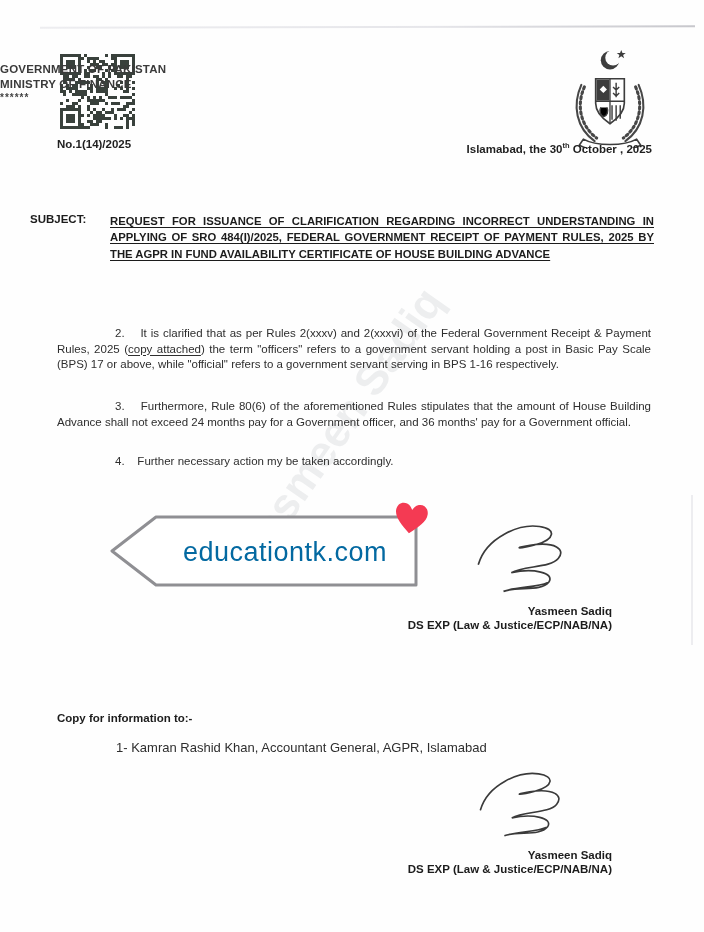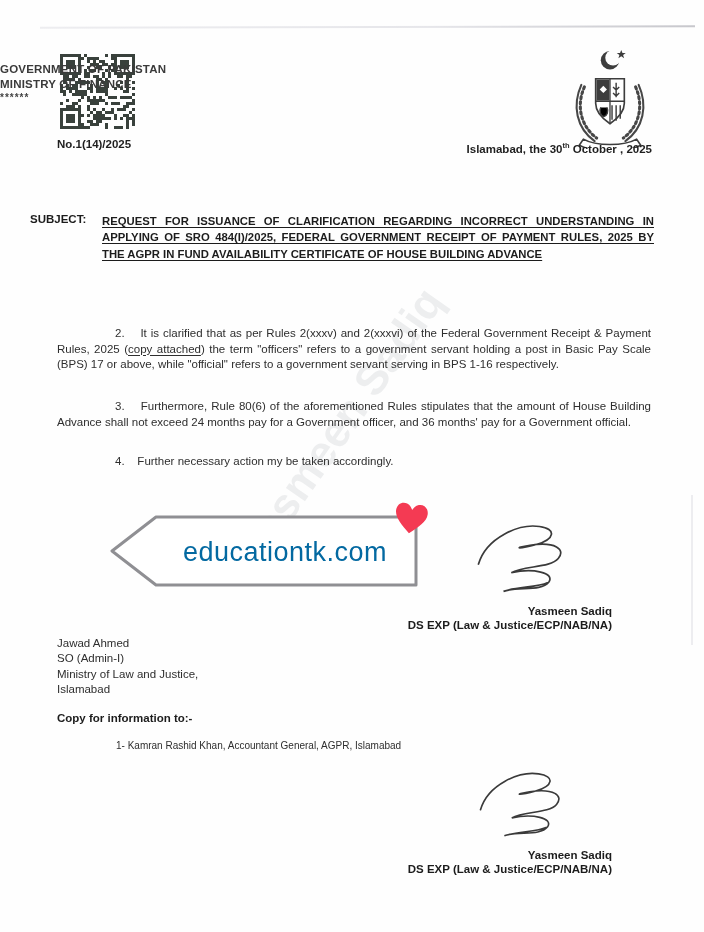--- a/index.html
+++ b/index.html
@@ -22,21 +22,21 @@
   .org-block .l1, .org-block .l2 { font-size:11.5px; font-weight:bold; letter-spacing:.2px; line-height:15px; }
   .org-block .dots { font-size:10px; font-weight:bold; letter-spacing:1px; line-height:12px; color:#444; }
   .emblem { position:absolute; left:567px; top:48px; width:86px; height:98px; }
   .dateline { position:absolute; right:52px; top:141px; font-size:11.5px; font-weight:bold; color:#1f1f1f; }
   sup { font-size:7.5px; vertical-align:super; }
 
   
   .om-title { position:absolute; left:0; right:0; top:175px; text-align:center;
     font-size:18px; font-weight:bold; letter-spacing:.4px; color:#141414;
     text-decoration:underline; text-decoration-thickness:2px; text-underline-offset:3px; }
-  .subject-row { position:absolute; left:30px; right:50px; top:213px; display:flex; }
+  .subject-row { position:absolute; left:30px; right:50px; top:213px; display:flex;gap:8px; }
   .subject-label { flex:0 0 72px; font-size:11.5px; font-weight:bold; color:#1c1c1c; }
   .subject-text { flex:1; font-size:11.3px; font-weight:bold; color:#1c1c1c; line-height:16.3px;
     text-align:justify; text-decoration:underline; text-decoration-thickness:1.4px; text-underline-offset:2px; }
 
   
   .para { position:absolute; left:57px; width:594px; font-size:11.5px; line-height:15.6px;
     text-align:justify; color:#2e2e2e; text-indent:58px; }
   .p1 { top:283px; } .p2 { top:326px; } .p3 { top:399px; } .p4 { top:454px; }
   .u { text-decoration:underline; text-underline-offset:2px; }
 
@@ -58,21 +58,21 @@
   .sig1 { right:92px; top:514px; }
   .sig2 { right:92px; top:762px; }
   .sig-block svg.autograph { width:145px; height:86px; margin-right:18px; }
   .sig2 svg.autograph { height:82px; }
   .sig-name { font-size:11.5px; font-weight:bold; color:#1c1c1c; line-height:14px; }
   .sig-desig { font-size:11.5px; font-weight:bold; color:#1c1c1c; line-height:15px; }
 
   
   .addressee { position:absolute; left:57px; top:636px; font-size:11.5px; line-height:15.4px; color:#2e2e2e; }
   .copy-label { position:absolute; left:57px; top:712px; font-size:11.5px; font-weight:bold; color:#1c1c1c; }
-  .copy-item { position:absolute; left:116px; top:740px; font-size:10px; color:#2e2e2e; }
+  .copy-item { position:absolute; left:116px; top:740px; font-size:13px; color:#2e2e2e; }
 </style>
 </head>
 <body>
 
 <div class="page">
 
   <div class="scan-top-line"></div>
   <div class="scan-right-line"></div>
 
   <div class="qr">
@@ -447,26 +447,20 @@
   </div>
 
   <div class="sig-block sig1">
     <svg class="autograph" viewBox="0 0 150 110">
       <path d="M20,64 C30,30 72,12 98,16 C120,19 118,32 94,39 C72,45 62,44 86,40 C118,35 132,45 122,57 C112,69 78,66 62,75 C90,69 118,75 110,87 C100,100 70,92 52,99 C68,93 96,94 108,88" fill="none" stroke="#3a3a3a" stroke-width="2.2" stroke-linecap="round"></path>
     </svg>
     <div class="sig-name">Yasmeen Sadiq</div>
     <div class="sig-desig">DS EXP (Law &amp; Justice/ECP/NAB/NA)</div>
   </div>
 
-  <div class="addressee">
-    <div>Jawad Ahmed</div>
-    <div>SO (Admin-I)</div>
-    <div>Ministry of Law and Justice,</div>
-    <div>Islamabad</div>
-  </div>
 
   <div class="copy-label">Copy for information to:-</div>
   <div class="copy-item">1- Kamran Rashid Khan, Accountant General, AGPR, Islamabad</div>
 
   <div class="sig-block sig2">
     <svg class="autograph" viewBox="0 0 150 110">
       <path d="M20,64 C30,30 72,12 98,16 C120,19 118,32 94,39 C72,45 62,44 86,40 C118,35 132,45 122,57 C112,69 78,66 62,75 C90,69 118,75 110,87 C100,100 70,92 52,99 C68,93 96,94 108,88" fill="none" stroke="#3a3a3a" stroke-width="2.2" stroke-linecap="round"></path>
     </svg>
     <div class="sig-name">Yasmeen Sadiq</div>
     <div class="sig-desig">DS EXP (Law &amp; Justice/ECP/NAB/NA)</div>

